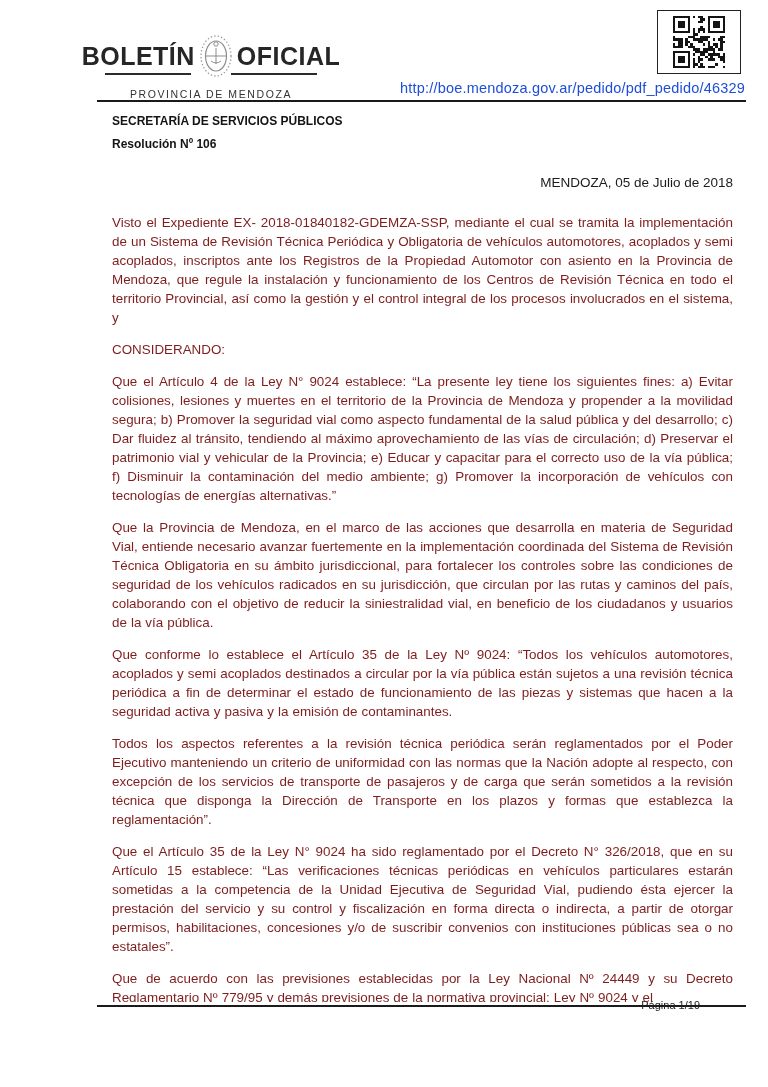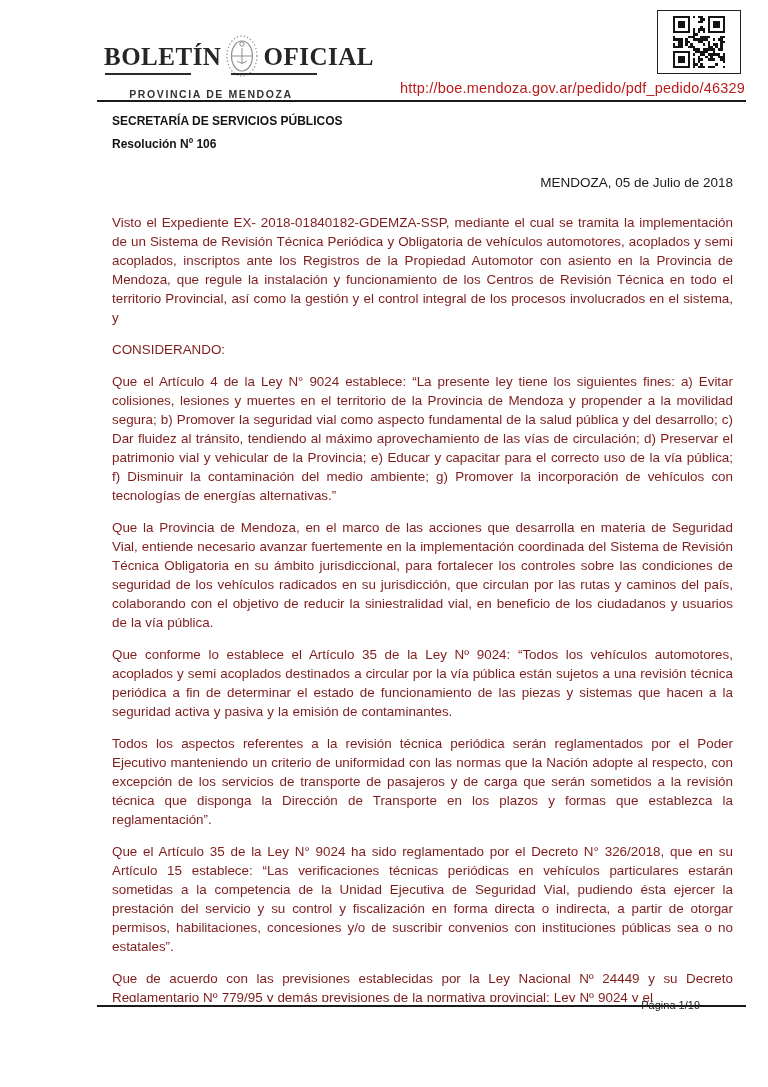--- a/index.html
+++ b/index.html
@@ -3,29 +3,29 @@
 <meta charset="utf-8">
 <style>
   html,body{margin:0;padding:0;background:#fff;}
   .page{
     position:relative;width:768px;height:1087px;background:#ffffff;
     font-family:"Liberation Sans","DejaVu Sans",sans-serif;color:#1c1c1c;
     overflow:hidden;
   }
   
   .logo{position:absolute;left:104px;top:32px;width:214px;}
-  .logo-row{display:flex;align-items:center;justify-content:space-between;font-family:Liberation Serif, serif;}
+  .logo-row{display:flex;align-items:center;justify-content:center;}
   .logo-word{font-size:25px;font-weight:bold;color:#262626;letter-spacing:.5px;line-height:1;}
   .seal{display:inline-block;margin:0 3px;position:relative;top:2px;}
   .logo-underline{position:absolute;top:41px;height:2px;background:#2b2b2b;}
   .logo-underline.left{left:1px;width:86px;}
   .logo-underline.right{right:1px;width:86px;}
-  .logo-subtitle{margin-top:8px;text-align:center;font-size:10.5px;font-weight:bold;
+  .logo-subtitle{margin-top:8px;text-align:center;font-size:10.5px;font-weight:normal;
     letter-spacing:1.6px;color:#333;}
-  .url{position:absolute;top:80px;right:23px;font-size:14.5px;color:#b91c1c;
+  .url{position:absolute;top:80px;right:23px;font-size:14.5px;color:#1d4ed8;
     text-decoration:none;letter-spacing:.2px;margin-left:32px;}
   .qr{position:absolute;top:10px;right:27px;width:82px;height:62px;
     border:1.5px solid #222;background:#fff;display:flex;align-items:center;justify-content:center;}
   .qr svg{width:52px;height:52px;}
   .rule{position:absolute;left:97px;width:649px;height:2px;background:#1a1a1a;}
   .rule-top{top:100px;}
   .rule-bottom{top:1005px;}
   
   .content{position:absolute;left:112px;top:110px;width:621px;height:892px;overflow:hidden;}
   .doc-title,.doc-subtitle{font-size:12px;font-weight:bold;line-height:23px;margin:0;color:#141414;}

